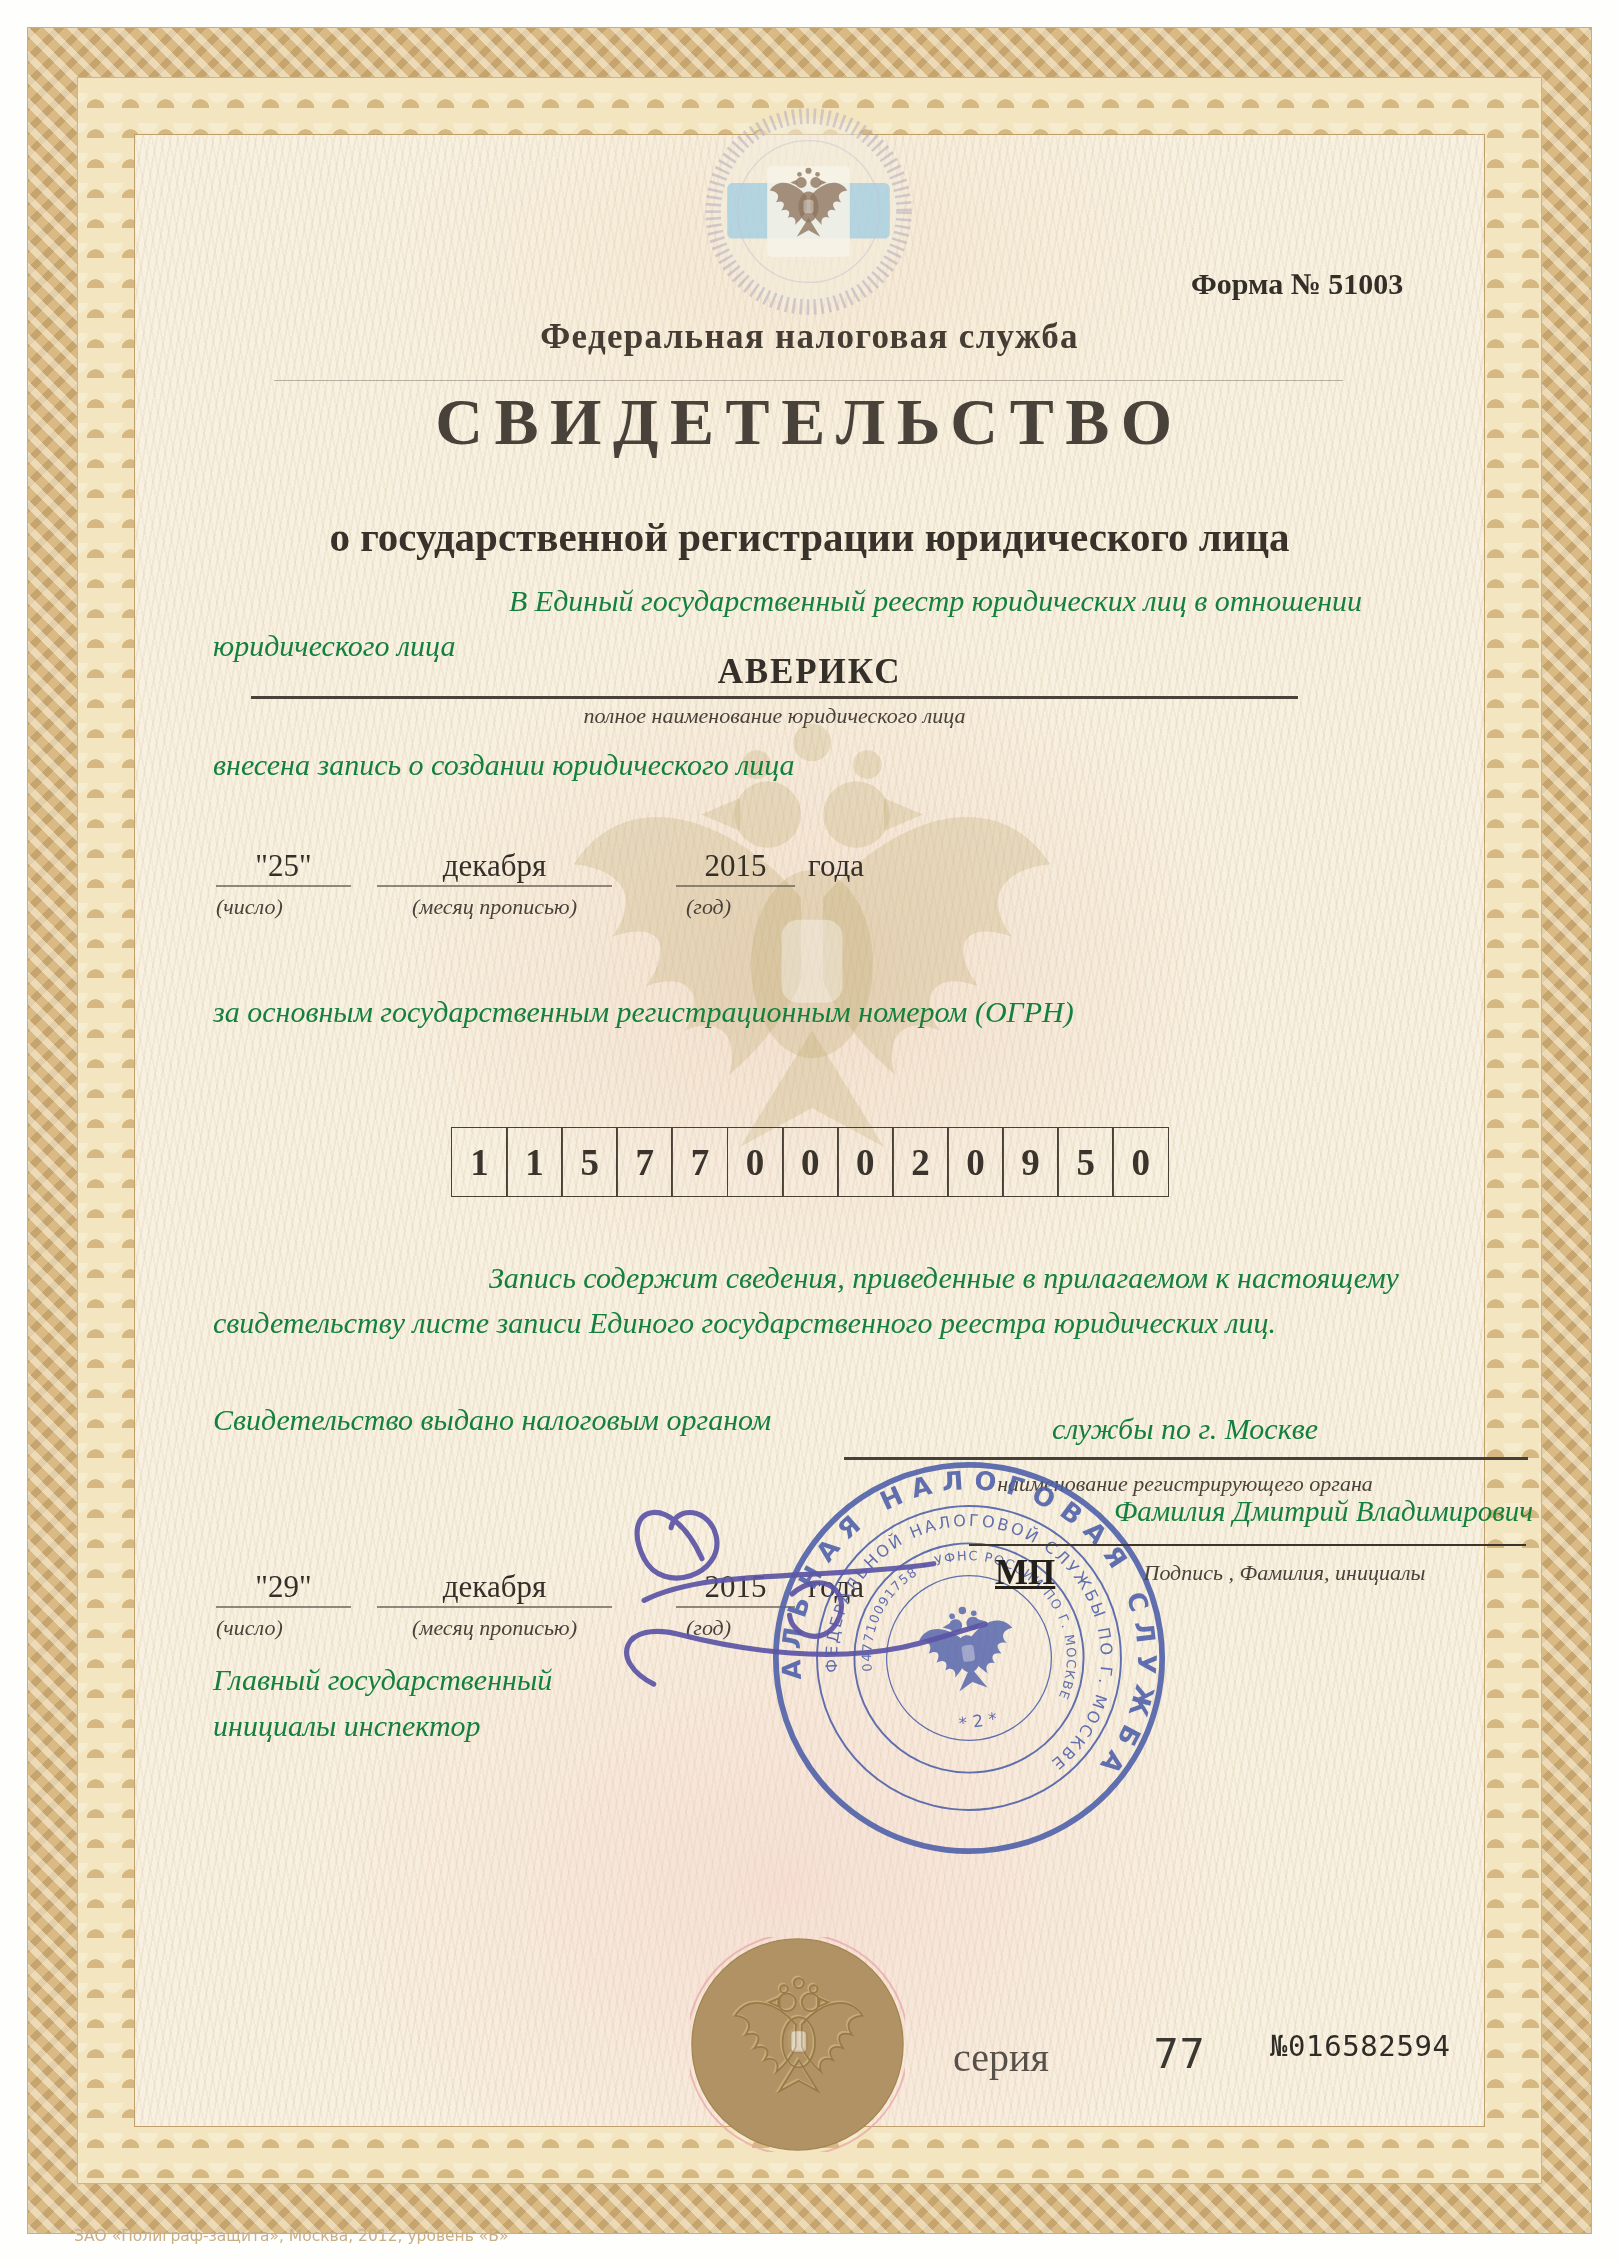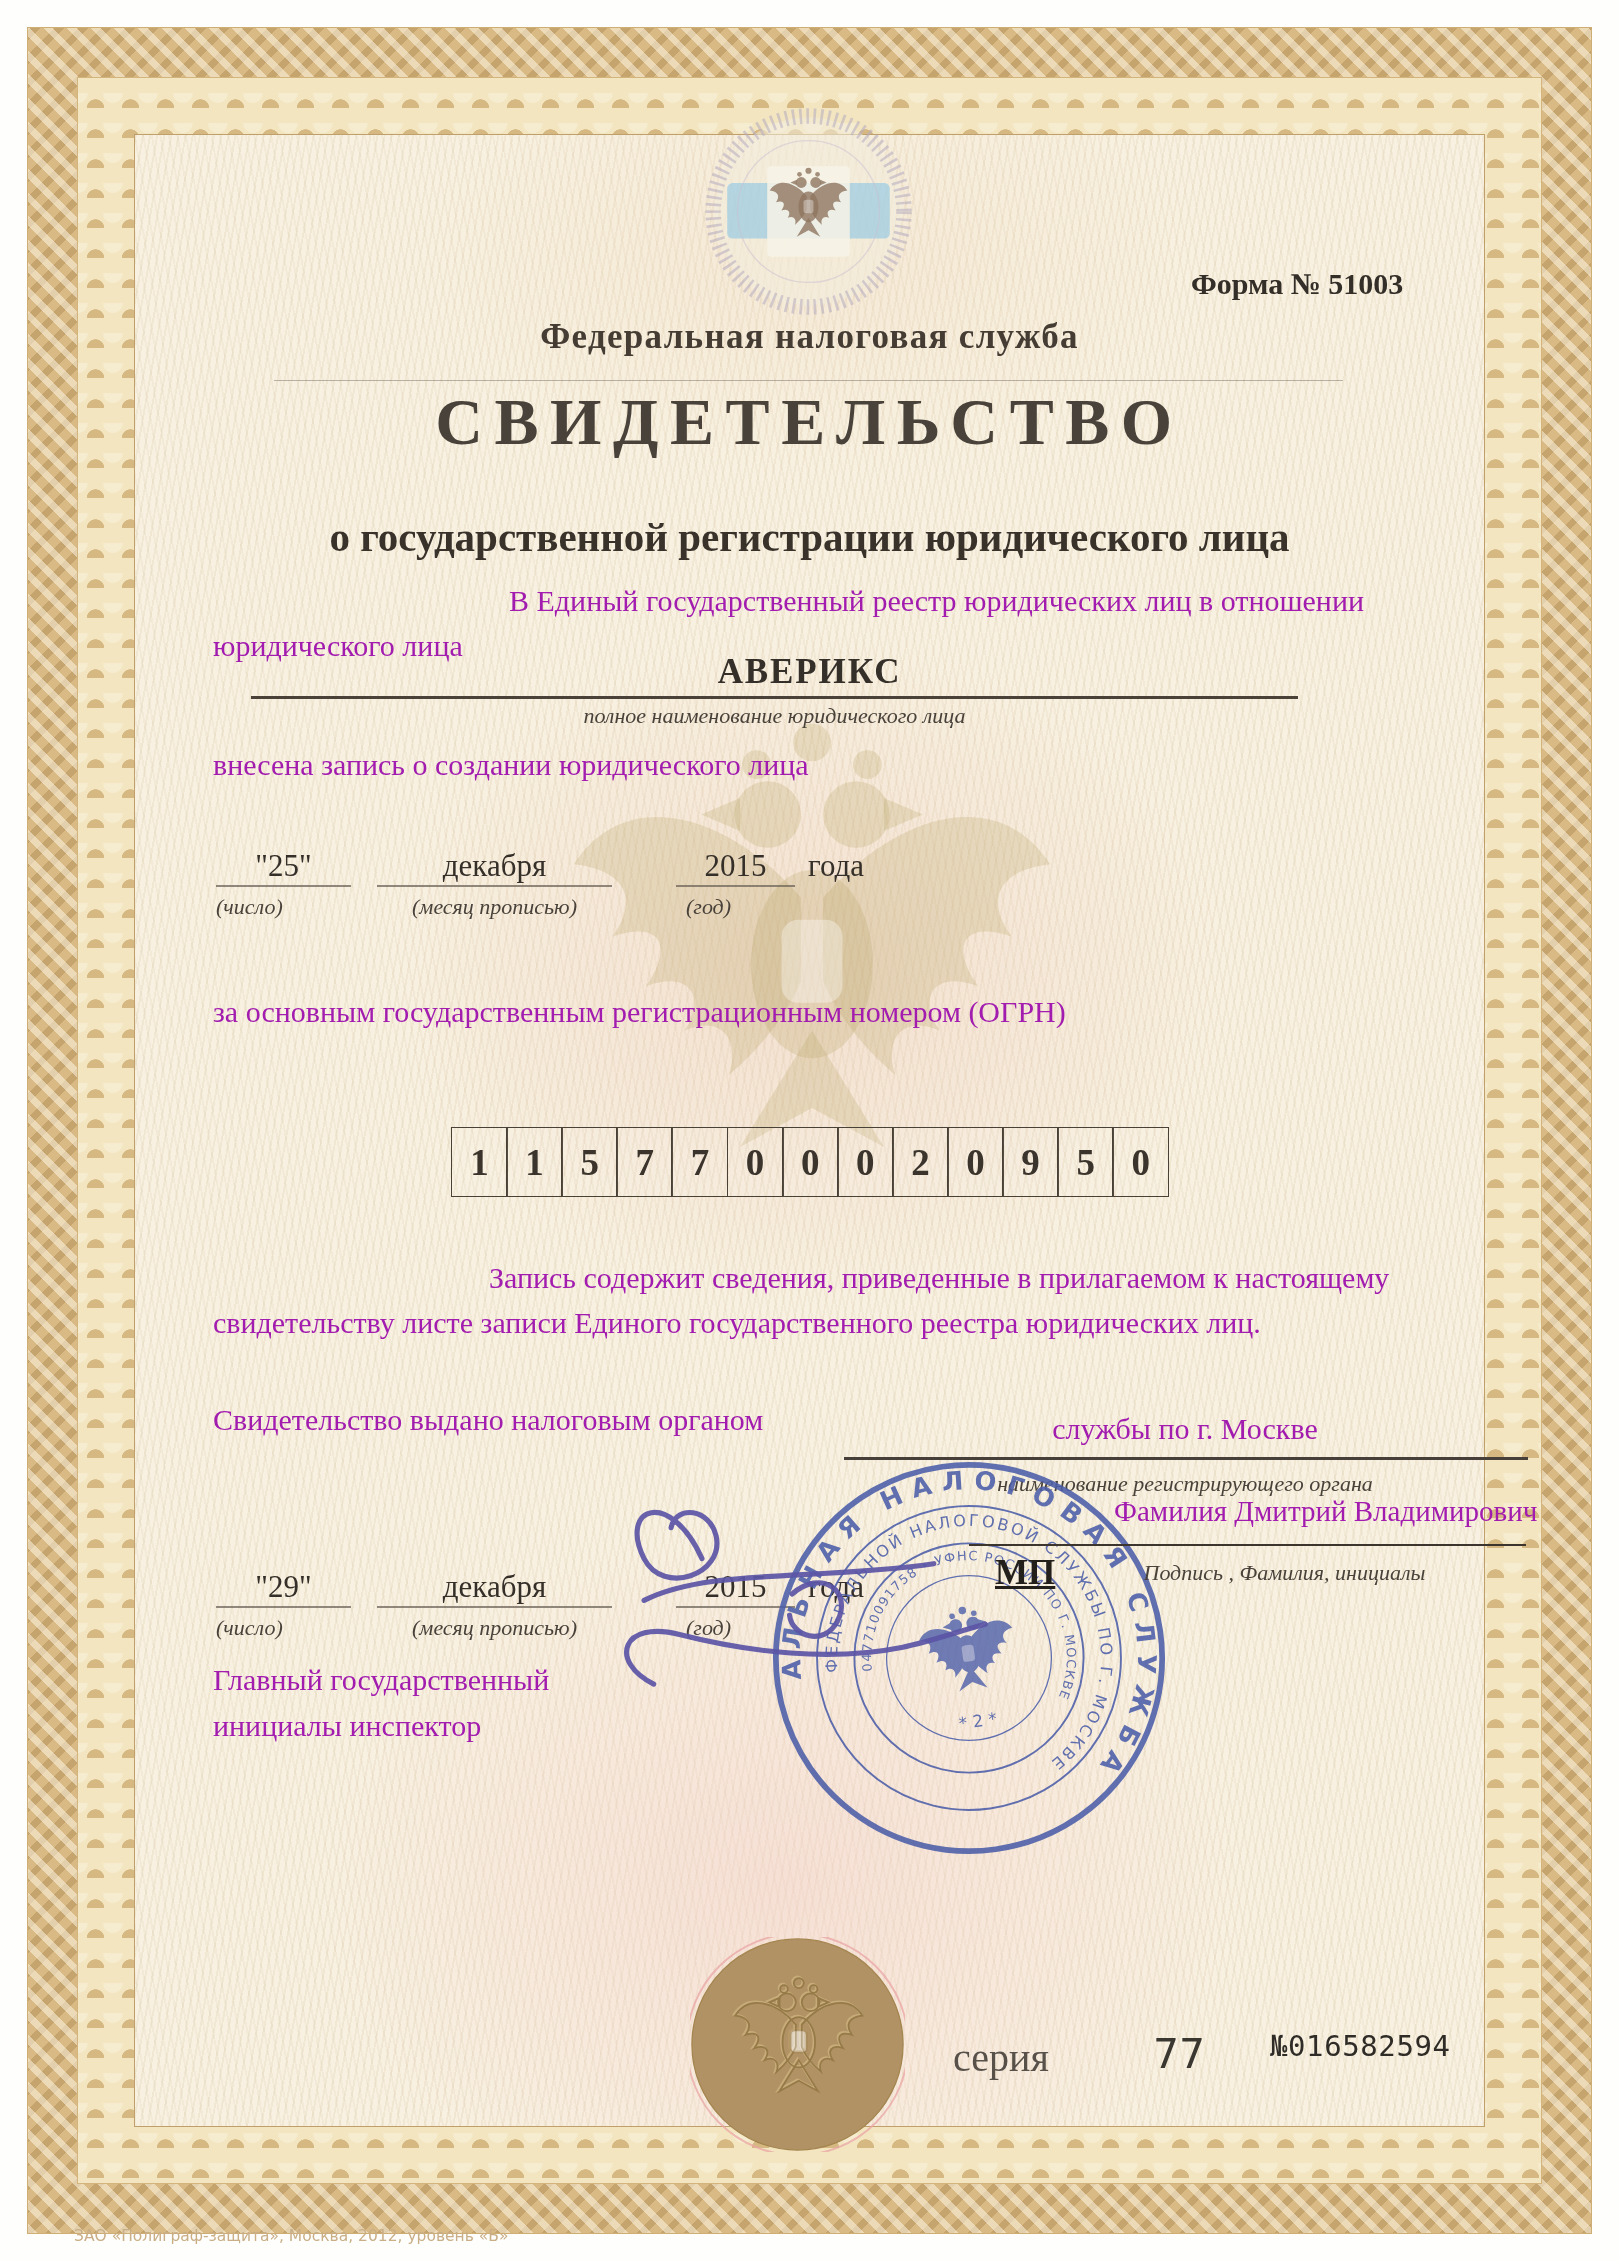--- a/index.html
+++ b/index.html
@@ -25,21 +25,21 @@
       radial-gradient(ellipse 676px 528px at 48% 88%, rgba(244,206,200,.50), rgba(244,206,200,0) 70%),
       radial-gradient(ellipse 580px 322px at 50% 6%, rgba(240,216,190,.35), rgba(240,216,190,0) 70%),
       repeating-linear-gradient(100deg, rgba(203,182,141,.17) 0 1.9px, rgba(255,255,255,0) 1.9px 7px),
       repeating-linear-gradient(80deg, rgba(203,182,141,.13) 0 1.9px, rgba(255,255,255,0) 1.9px 8.4px);}
   .abs{position:absolute;}
   .ctr{left:0;width:1619px;text-align:center;}
   .serif-b{font-weight:bold;}
   .rule{background:#6d645a;height:1.9px;opacity:.75;}
   .cap{font-size:22px;font-style:italic;color:#49423a;}
   .val{font-size:31px;color:#352f29;}
-  .txt{font-size:30px;color:#a21caf;}
+  .txt{font-size:30px;color:#15803d;font-style:italic;}
   .ogrn-row{display:flex;}
   .ogrn-cell{width:55px;height:68px;border:1.9px solid #4a4136;margin-left:-1.9px;
     display:flex;align-items:center;justify-content:center;
     font-size:37px;font-weight:bold;color:#3a342c;background:rgba(255,255,255,.06);}
   .ogrn-cell:first-child{margin-left:0;}
   .stamp-wrap{opacity:.88;transform:rotate(-8deg);}
   .num-font{font-family:"DejaVu Sans Mono","Liberation Mono",monospace;}
   .sans{font-family:"DejaVu Sans","Liberation Sans",sans-serif;}
 </style>
 </head>

